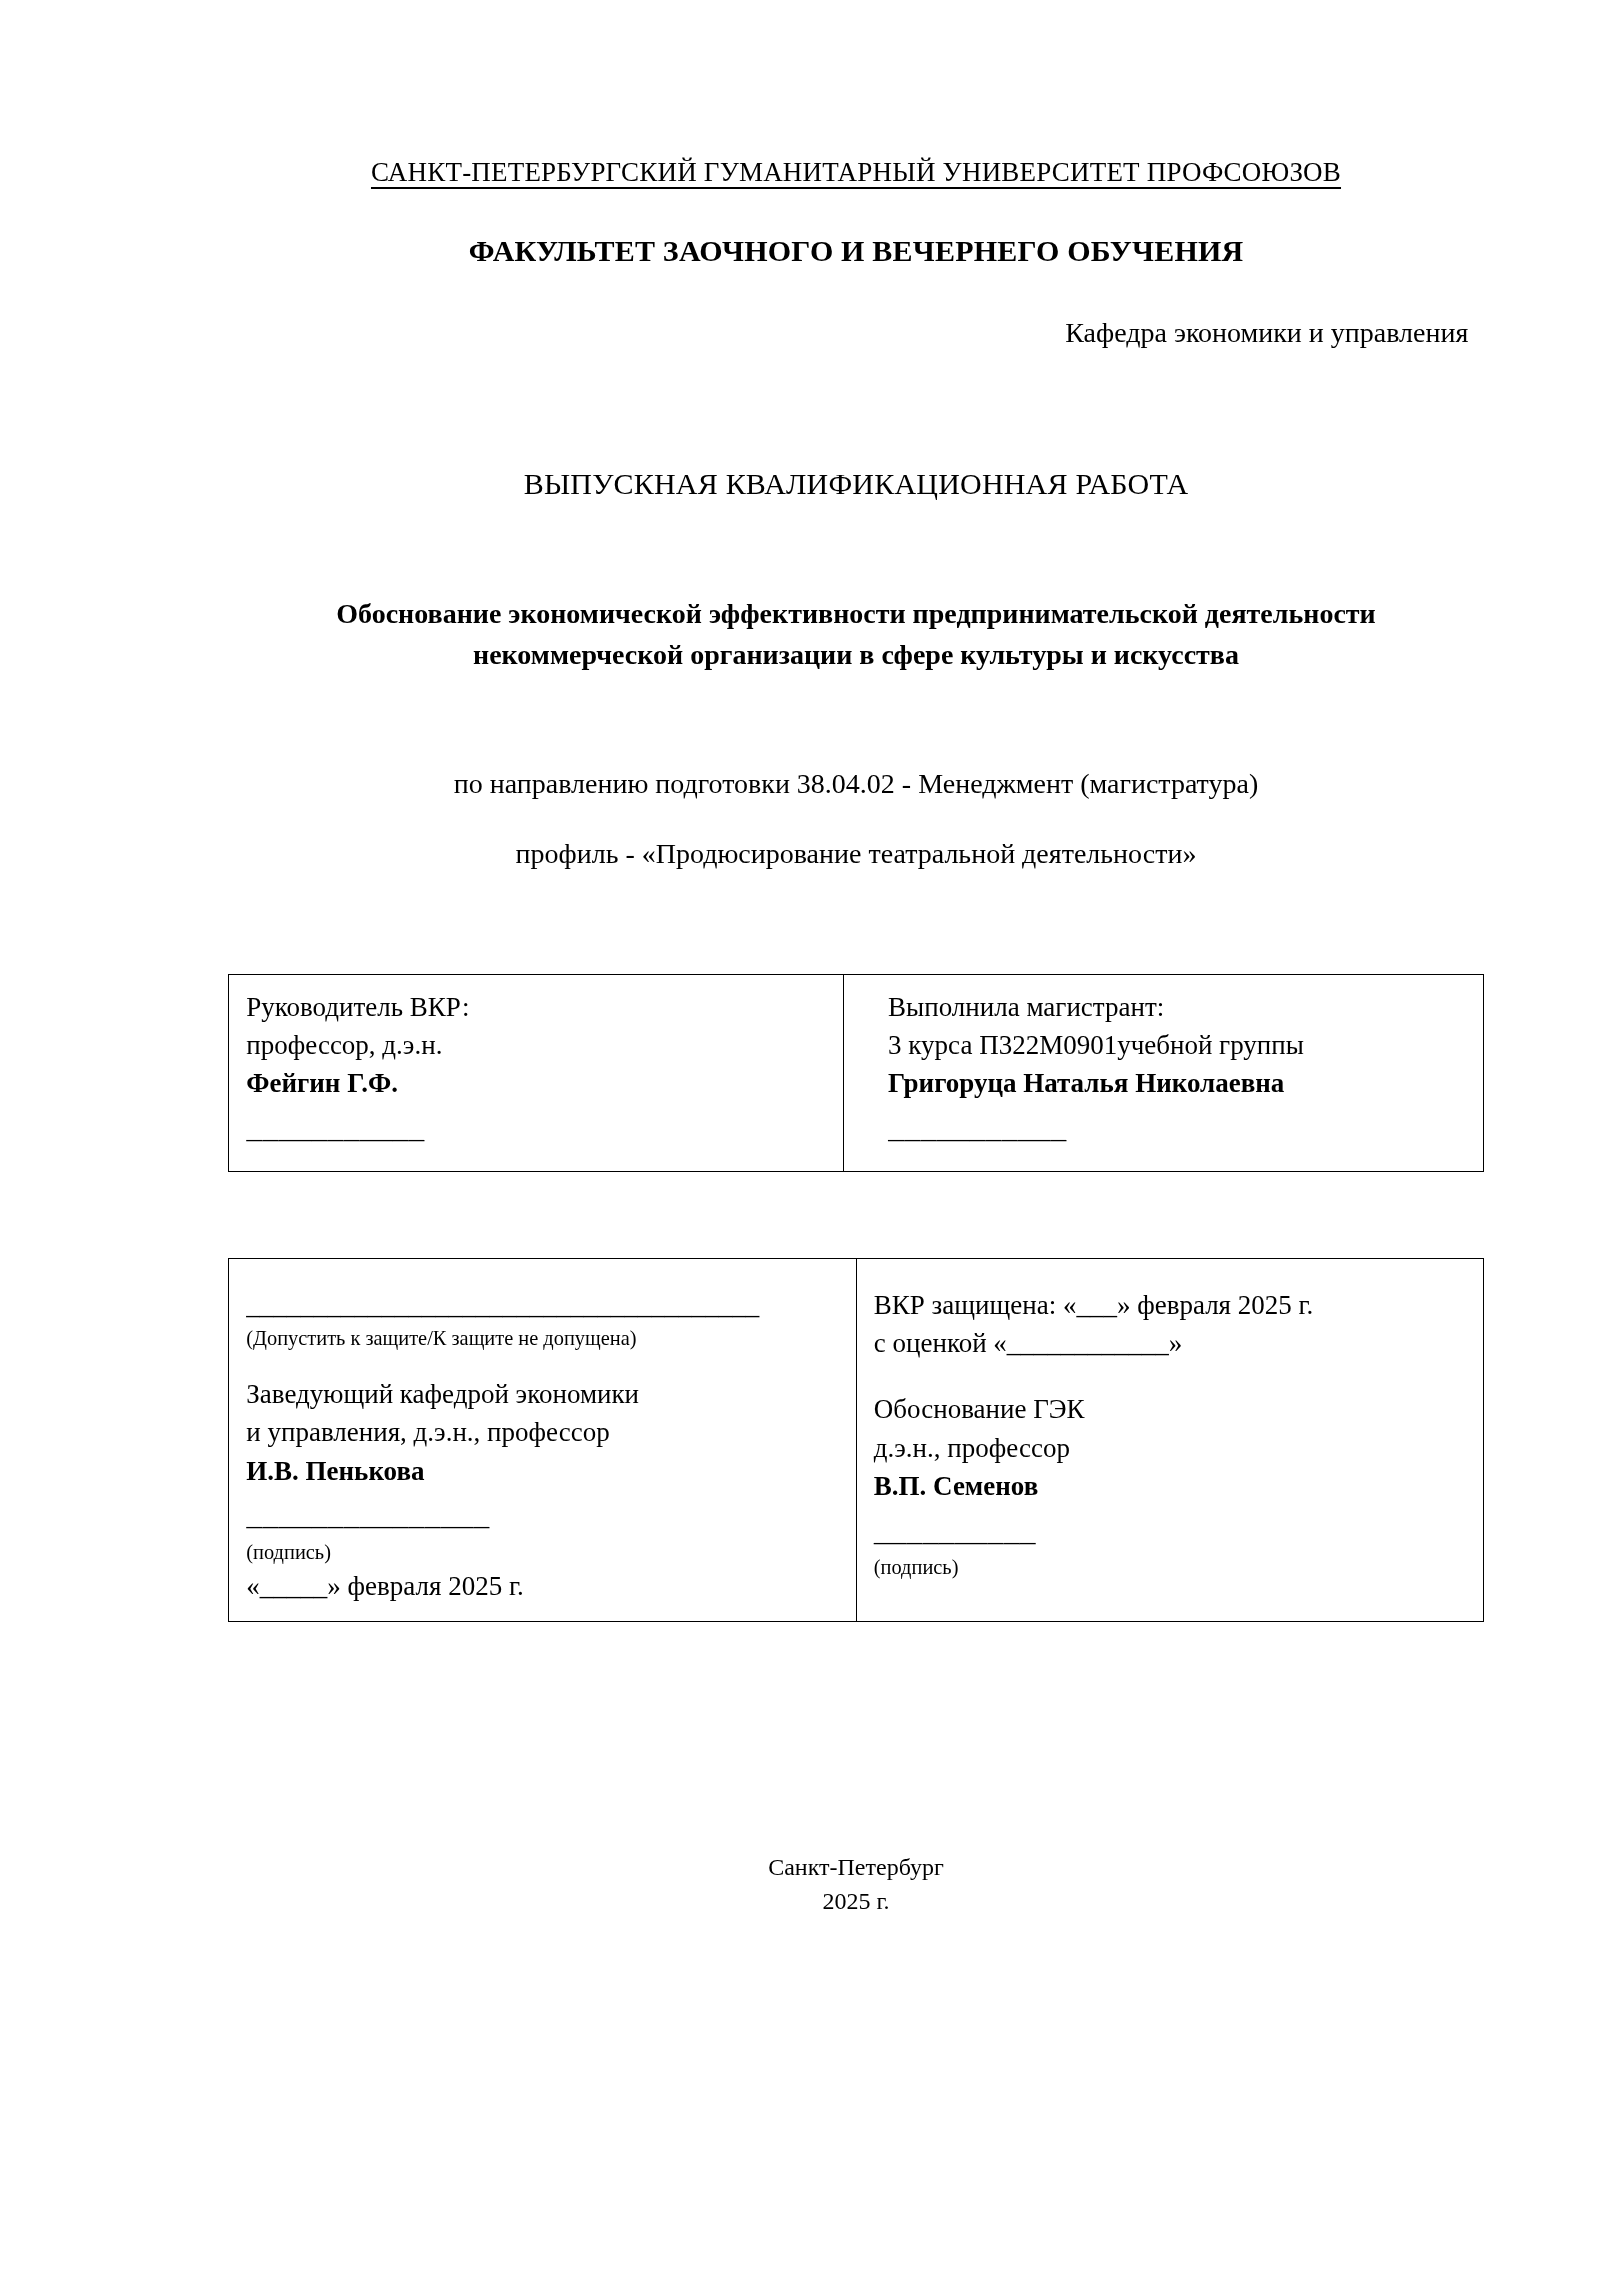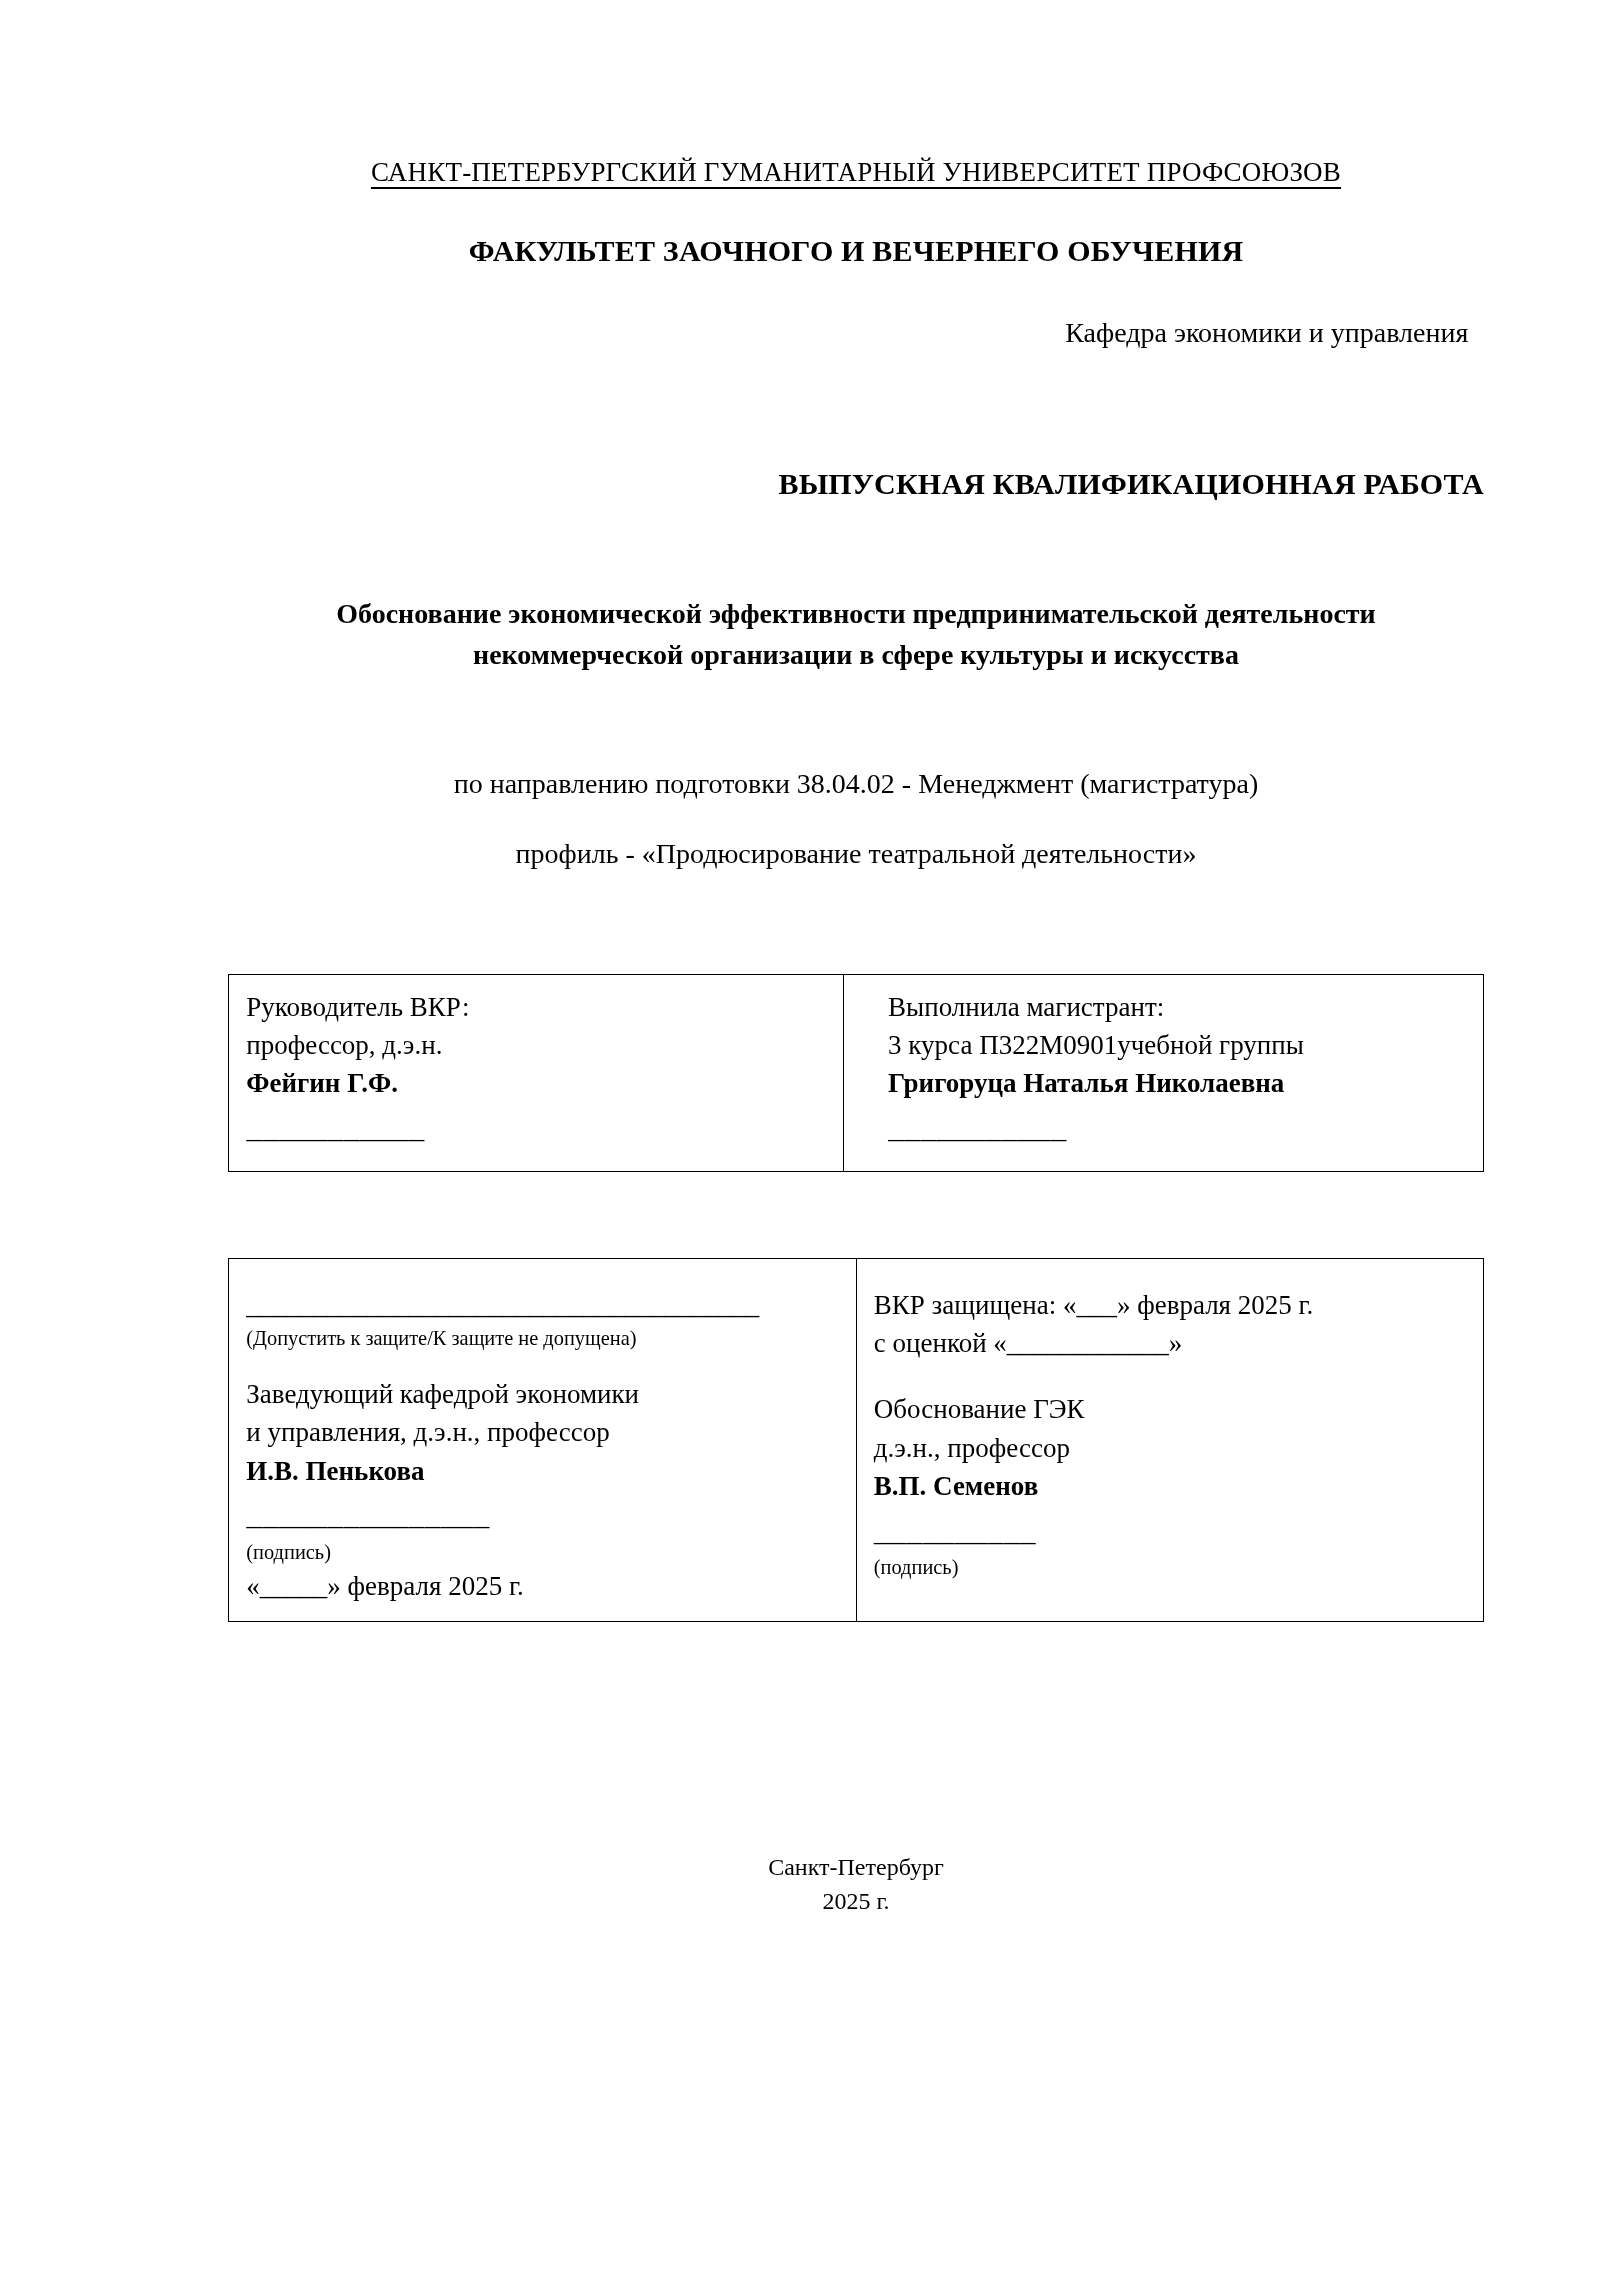--- a/index.html
+++ b/index.html
@@ -48,23 +48,23 @@
   }
   .department-line {
     margin-top: 49px;
     text-align: right;
     padding-right: 15.7px;
     font-size: 28px;
   }
 
   .work-type {
     margin-top: 118px;
-    text-align: right;
+    text-align: center;
     font-size: 30px;
-    font-weight: bold;
+    font-weight: normal;
     letter-spacing: 0.2px;
   }
 
   .title-block {
     margin-top: 93px;
     text-align: center;
     font-size: 28px;
     font-weight: bold;
     line-height: 1.45;
     padding: 0 47px;

